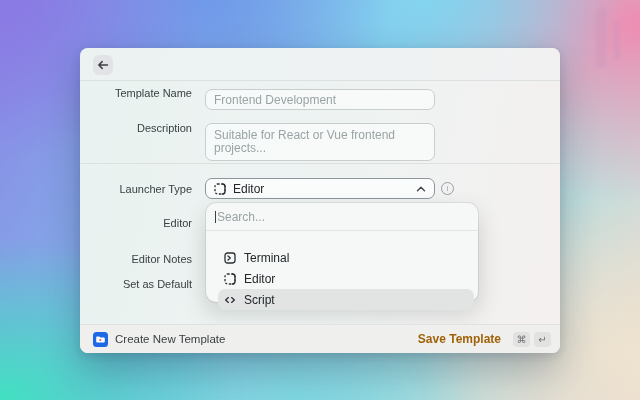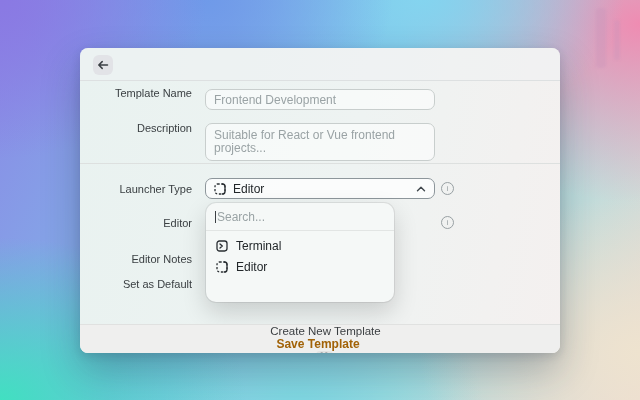--- a/index.html
+++ b/index.html
@@ -31,31 +31,31 @@
   .text-input{height:21px;padding:0 8px;}
   .text-input::placeholder,.text-area::placeholder{color:#9aa3a5;opacity:1;}
   .text-area{height:38px;padding:5px 8px;resize:none;line-height:13px;}
   .divider{position:absolute;left:0;width:100%;height:1px;background:#dde0df;}
   .select-btn{position:absolute;left:125px;top:130px;width:230px;height:21px;border:1px solid #8d969b;
     border-radius:7px;background:rgba(255,255,255,.75);display:flex;align-items:center;gap:7px;
     padding:0 8px;box-sizing:border-box;cursor:pointer;font-family:"Liberation Sans",sans-serif;}
   .select-btn .val{font-size:12px;font-weight:500;color:#22272a;flex:1;text-align:left;}
   .info{position:absolute;left:361px;width:11px;height:11px;border:1px solid #98a0a3;border-radius:50%;
     color:#98a0a3;font-size:8px;line-height:11px;text-align:center;font-weight:500;}
-  .popover{position:absolute;left:126px;top:155px;width:188px;height:99px;border-radius:10px;
+  .popover{position:absolute;left:126px;top:155px;width:272px;height:99px;border-radius:10px;
     background:#f5f8f7;box-shadow:0 10px 24px rgba(0,0,0,.16),0 0 0 1px rgba(0,0,0,.07);}
   .search{height:27px;display:flex;align-items:center;padding:0 9px;border-bottom:1px solid #e2e5e4;cursor:text;}
   .caret{width:1px;height:12px;background:#3a3f43;margin-right:1px;}
   .search .ph{font-size:12px;color:#9aa3a5;}
-  .opts{padding:4px 4px 0 4px;}
+  .opts{padding:4px 4px 0 12px;margin-top:12px;}
   .opt{height:21px;display:flex;align-items:center;gap:8px;padding:0 6px;border-radius:7px;cursor:pointer;}
   .opt .olabel{font-size:12px;font-weight:500;color:#22272a;}
   .opt.selected{background:#e2e4e3;}
   .footer{position:absolute;left:0;top:276px;width:100%;height:29px;border-top:1px solid #e0e1e0;
-    background:#efefee;display:flex;align-items:center;box-sizing:border-box;padding:0 9px 0 13px;flex-direction:column;}
+    background:#efefee;display:flex;align-items:center;box-sizing:border-box;padding:0 9px 0 13px;}
   .footer .title{font-size:11.5px;font-weight:500;color:#3a3e41;margin-left:7px;flex:1;}
   .action{font-size:12px;font-weight:700;color:#a16207;margin-right:8px;}
   .kbd{width:17px;height:15px;border-radius:4px;background:#e2e2e1;color:#6e7275;font-size:10px;
     display:flex;align-items:center;justify-content:center;margin-left:4px;}
   svg{display:block;}
 </style>
 </head>
 <body>
 
 <div class="bg">
@@ -113,20 +113,26 @@
           </svg>
           <span class="olabel">Terminal</span>
         </div>
         <div class="opt">
           <svg width="12" height="12" viewBox="0 0 12 12">
             <rect x="1" y="1" width="10" height="10" rx="2.6" fill="none" stroke="#2a2f33" stroke-width="1.3" stroke-dasharray="2.1 1.7"></rect>
             <path d="M7.6 1 h0.8 A2.6 2.6 0 0 1 11 3.6 v4.8 A2.6 2.6 0 0 1 8.4 11 h-0.8" fill="none" stroke="#2a2f33" stroke-width="1.3"></path>
           </svg>
           <span class="olabel">Editor</span>
         </div>
+        <div class="opt selected">
+          <svg width="12" height="12" viewBox="0 0 12 12">
+            <path d="M4.4 3.6 L1.6 6 L4.4 8.4 M7.6 3.6 L10.4 6 L7.6 8.4" fill="none" stroke="#2a2f33" stroke-width="1.3" stroke-linecap="round" stroke-linejoin="round"></path>
+          </svg>
+          <span class="olabel">Script</span>
+        </div>
       </div>
     </div>
 
     <div class="footer">
       <svg width="15" height="15" viewBox="0 0 15 15">
         <rect x="0" y="0" width="15" height="15" rx="3.5" fill="#1e68e6"></rect>
         <path d="M3.2 5.4 c0-.5.4-.9.9-.9 h2.2 l1 1 h3.6 c.5 0 .9.4.9.9 v3.2 c0 .5-.4.9-.9.9 h-6.8 c-.5 0-.9-.4-.9-.9 z" fill="#ffffff"></path>
         <circle cx="7.3" cy="8" r="1.1" fill="#e05a60"></circle>
       </svg>
       <span class="title">Create New Template</span>

